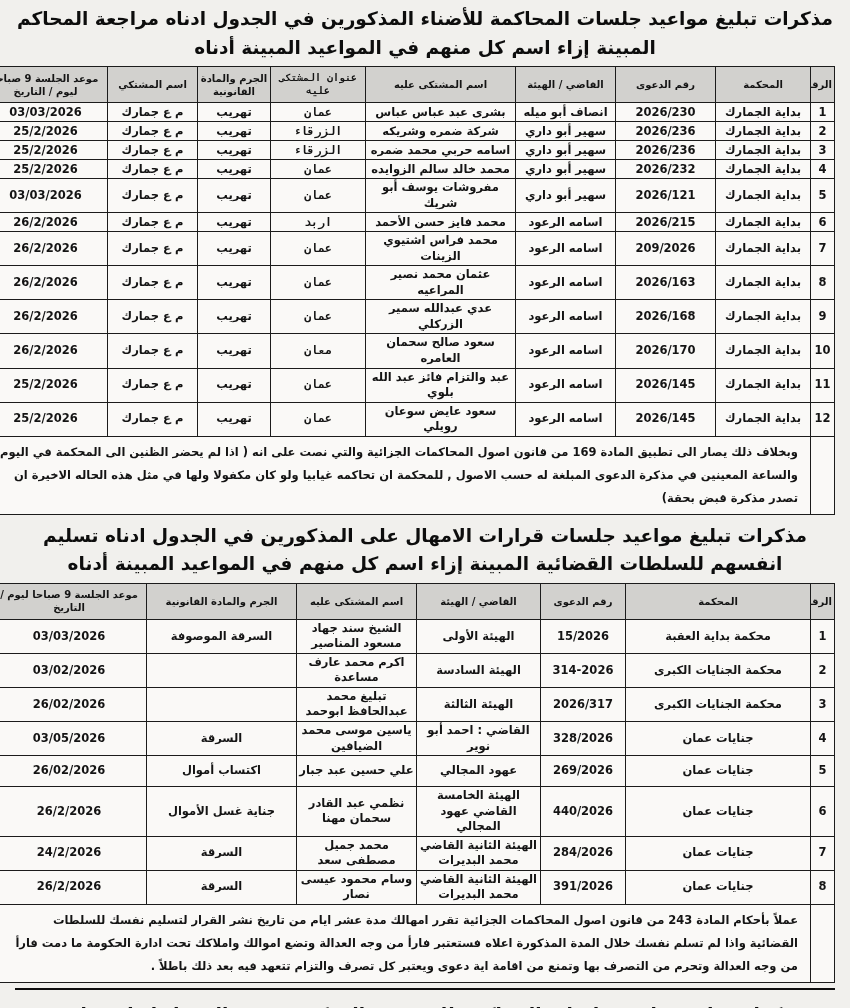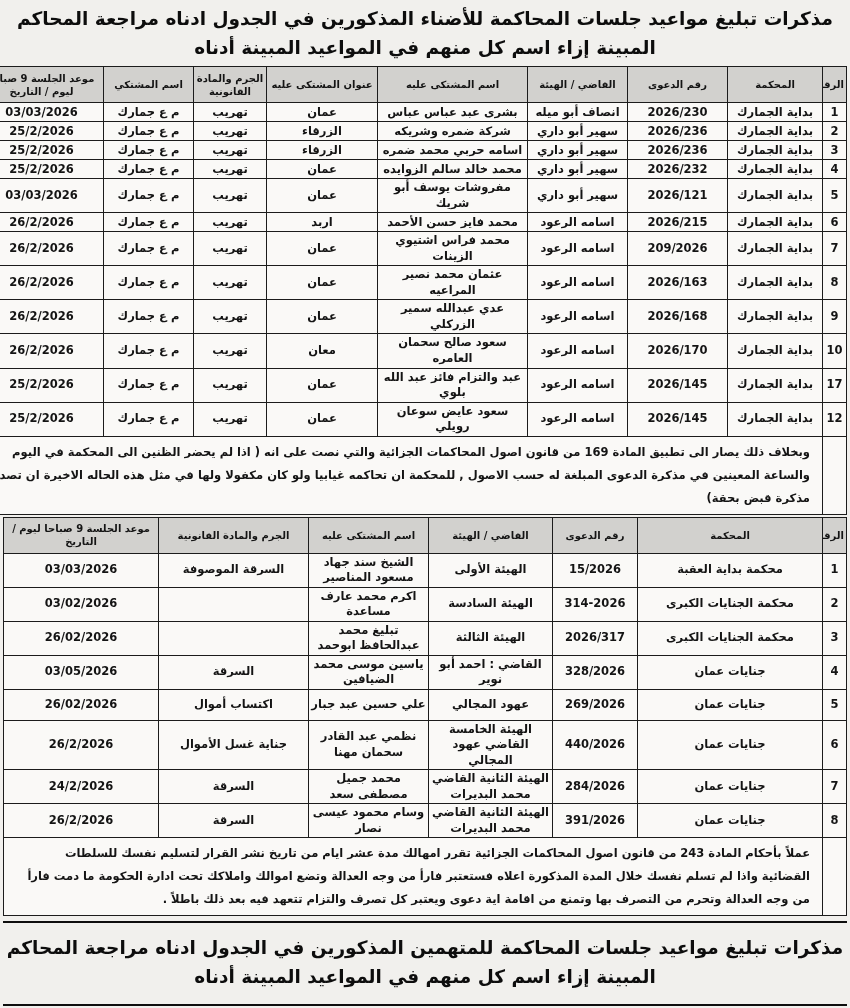--- a/index.html
+++ b/index.html
@@ -15,21 +15,21 @@
     background:#e6e5e2;
     font-family:"DejaVu Sans", sans-serif;
     color:var(--text-color);
   }
   .page{
     width:850px;
     height:1008px;
     margin:0 auto;
     background:var(--paper-bg);
     direction:rtl;
-    padding:0 3px;
+    padding:0 15px;
     overflow:hidden;
   }
   .title{
     font-weight:bold;
     font-size:18.5px;
     line-height:1.55;
     text-align:center;
     color:#0d0d0d;
     padding:5px 2px 4px;
   }
@@ -58,21 +58,21 @@
     line-height:1.35;
     height:19px;
   }
   #t2 td{height:31px;}
   
   #t1 .c0{width:24px;}
   #t1 .c1{width:95px;}
   #t1 .c2{width:100px;}
   #t1 .c3{width:100px;}
   #t1 .c4{width:150px;}
-  #t1 .c5{width:111px;}
+  #t1 .c5{width:95px;font-family:Liberation Mono, monospace;}
   #t1 .c6{width:73px;}
   #t1 .c7{width:90px;}
   #t1 .c8{width:124px;}
   
   #t2 .c0{width:24px;}
   #t2 .c1{width:185px;}
   #t2 .c2{width:85px;}
   #t2 .c3{width:124px;}
   #t2 .c4{width:120px;}
   #t2 .c5{width:150px;}
@@ -219,21 +219,21 @@
           <td class="c1">بداية الجمارك</td>
           <td class="c2">2026/170</td>
           <td class="c3">اسامه الرعود</td>
           <td class="c4">سعود صالح سحمان العامره</td>
           <td class="c5">معان</td>
           <td class="c6">تهريب</td>
           <td class="c7">م ع جمارك</td>
           <td class="c8">26/2/2026</td>
         </tr>
         <tr>
-          <td class="c0">17</td>
+          <td class="c0">11</td>
           <td class="c1">بداية الجمارك</td>
           <td class="c2">2026/145</td>
           <td class="c3">اسامه الرعود</td>
           <td class="c4">عبد والتزام فائز عبد الله بلوي</td>
           <td class="c5">عمان</td>
           <td class="c6">تهريب</td>
           <td class="c7">م ع جمارك</td>
           <td class="c8">25/2/2026</td>
         </tr>
         <tr>
@@ -249,20 +249,21 @@
         </tr>
         <tr>
           <td class="c0"></td>
           <td class="note" colspan="8">وبخلاف ذلك يصار الى تطبيق المادة 169 من قانون اصول المحاكمات الجزائية والتي نصت على انه ( اذا لم يحضر الظنين الى المحكمة في اليوم والساعة المعينين في مذكرة الدعوى المبلغة له حسب الاصول , للمحكمة ان تحاكمه غيابيا ولو كان مكفولا ولها في مثل هذه الحاله الاخيرة ان تصدر مذكرة قبض بحقة)</td>
         </tr>
       </tbody>
     </table>
 
   <div class="section-gap"></div>
 
+  <div class="title">مذكرات تبليغ مواعيد جلسات قرارات الامهال على المذكورين في الجدول ادناه تسليم انفسهم للسلطات القضائية المبينة إزاء اسم كل منهم في المواعيد المبينة أدناه</div>
 
   <table id="t2">
       <thead>
         <tr>
           <th class="c0">الرقم</th>
           <th class="c1">المحكمة</th>
           <th class="c2">رقم الدعوى</th>
           <th class="c3">القاضي / الهيئة</th>
           <th class="c4">اسم المشتكى عليه</th>
           <th class="c5">الجرم والمادة القانونية</th>

